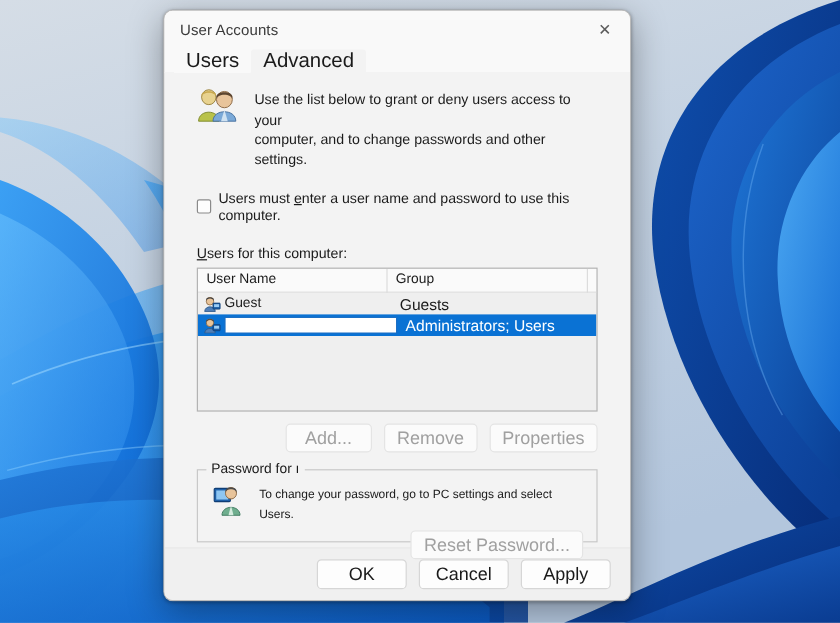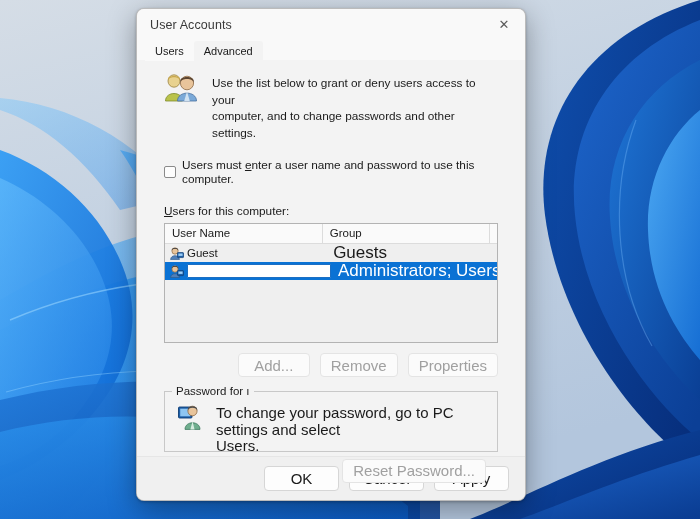--- a/index.html
+++ b/index.html
@@ -43,21 +43,21 @@
   
   #tabstrip {
     flex:0 0 21px; height:21px; position:relative;
     background:#f9f9f9; padding-left:8px; display:flex; align-items:flex-end;
   }
   #tabstrip:after{
     content:""; position:absolute; left:0; right:0; bottom:0; height:1px;
     background:#f3f3f3;
   }
   .tab {
-    font-size:11px; color:#1a1a1a; padding:2px 9px 3px 9px; line-height:14px;
+    font-size:17px; color:#1a1a1a; padding:2px 9px 3px 9px; line-height:14px;
     border:1px solid transparent; border-bottom:none;
     border-radius:3px 3px 0 0; position:relative; cursor:default;
     background:transparent;
   }
   .tab.active {
     background:#f9f9f9; z-index:3; font-weight:400;
   }
   .tab.inactive { background:#f3f3f3; color:#1a1a1a; }
 
   
@@ -95,21 +95,21 @@
     font-size:11.5px; color:#1a1a1a; padding:3px 0 0 7px;
     border-right:1px solid #dcdcdc; height:20px; overflow:hidden; white-space:nowrap;
   }
   .hc-user { width:166px; }
   .hc-group { width:176px; }
   .hc-pad { flex:1 1 auto; border-right:none !important; }
 
   #lv-rows { background:#efefef; }
   .lv-row { height:18px; display:flex; align-items:center; position:relative; }
   .lv-row .cell-user { width:166px; display:flex; align-items:center; padding-left:5px; }
-  .lv-row .cell-group { width:176px; font-size:17px; color:#1a1a1a; padding-left:7px; white-space:nowrap; }
+  .lv-row .cell-group { width:176px; font-size:13px; color:#1a1a1a; padding-left:7px; white-space:nowrap; }
   .lv-row.selected .cell-group { color:#ffffff; }
   .lv-row.selected { background:#0a72d4; }
   .lv-row .uname { font-size:11.5px; color:#1a1a1a; margin-left:3px; }
 
   .rename-box {
     width:145px; height:14px; background:#ffffff;
     border:1px solid #1c6fc4; margin-left:3px; border-radius:1px;
   }
 
   
@@ -125,21 +125,21 @@
   
   #groupbox {
     margin-top:14px; border:1px solid #c8c8c8; height:61px;
     position:relative; background:transparent;
   }
   #gb-legend {
     position:absolute; left:7px; top:-7px; background:#f3f3f3;
     padding:0 4px; font-size:11.5px; color:#1a1a1a; white-space:nowrap;
   }
   #gb-inner { display:flex; padding:12px 12px 0 12px; }
-  #gb-inner .gtxt { font-size:15px; color:#1a1a1a; line-height:16.5px; margin-left:13px; margin-top:1px; }
+  #gb-inner .gtxt { font-size:10px; color:#1a1a1a; line-height:16.5px; margin-left:13px; margin-top:1px; }
   #gb-btnrow { display:flex; justify-content:flex-end; padding-right:11px; margin-top:4px; }
   #reset-btn { min-width:104px; }
 
   
   #footer {
     flex:0 0 44px; height:44px; background:#f0f0f0;
     border-top:1px solid #e6e6e6;
     display:flex; align-items:center; justify-content:flex-end;
     gap:10px; padding-right:16px;
   }

